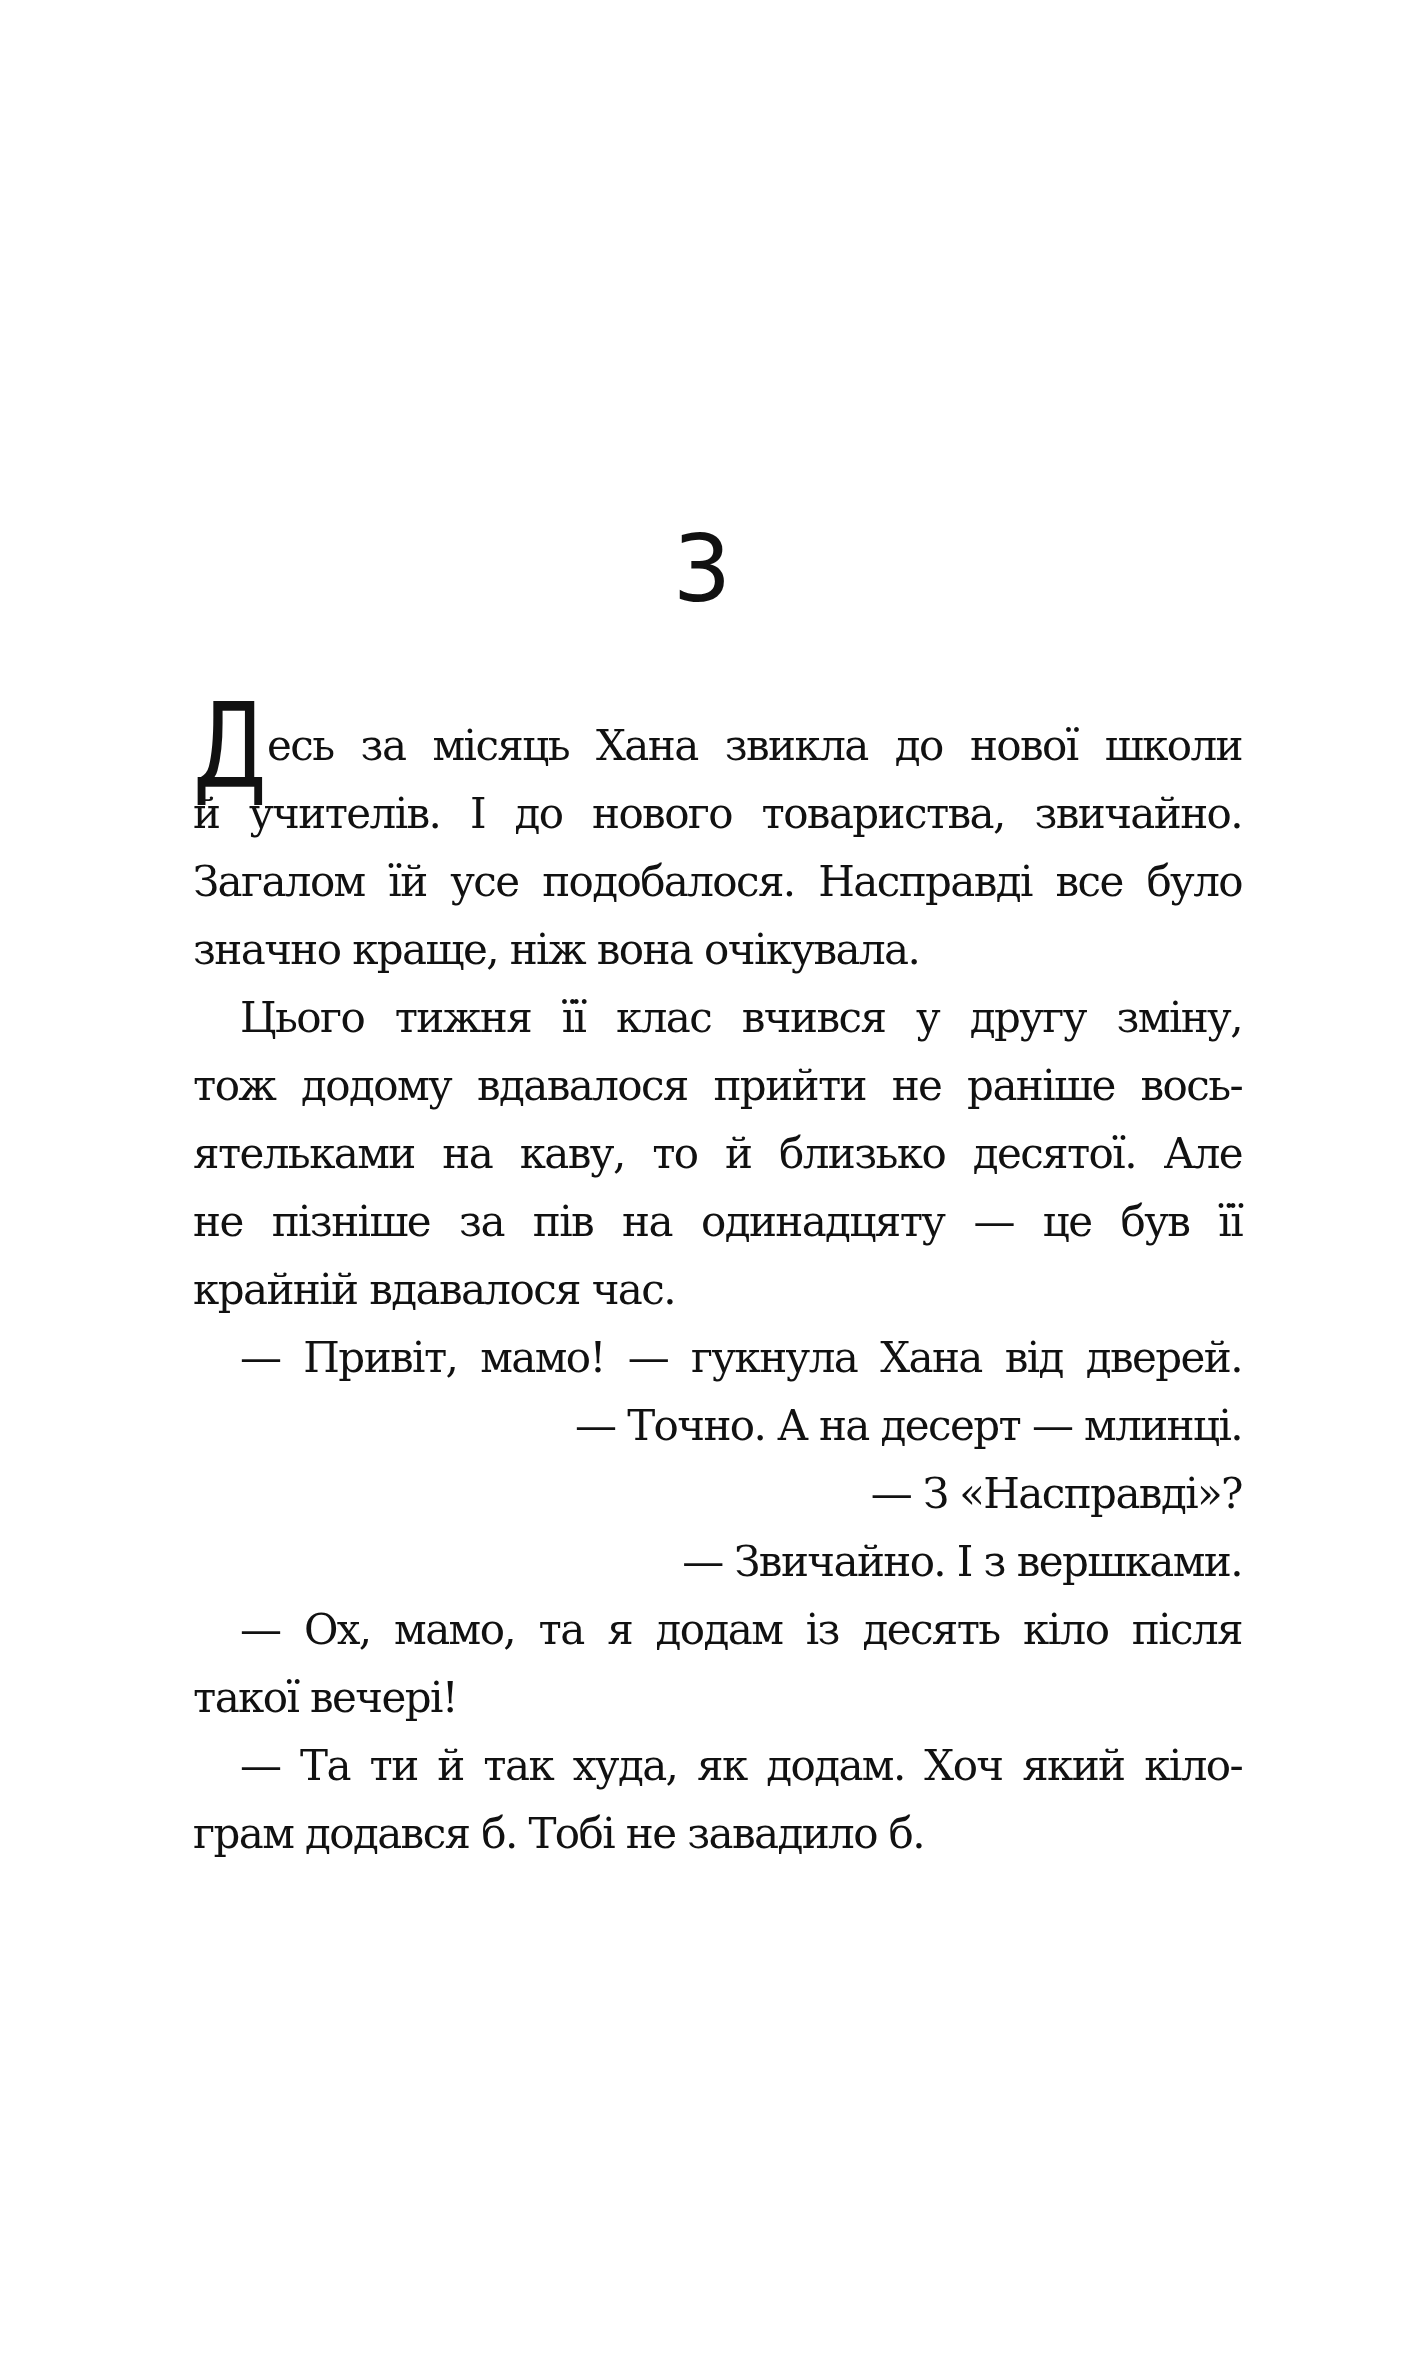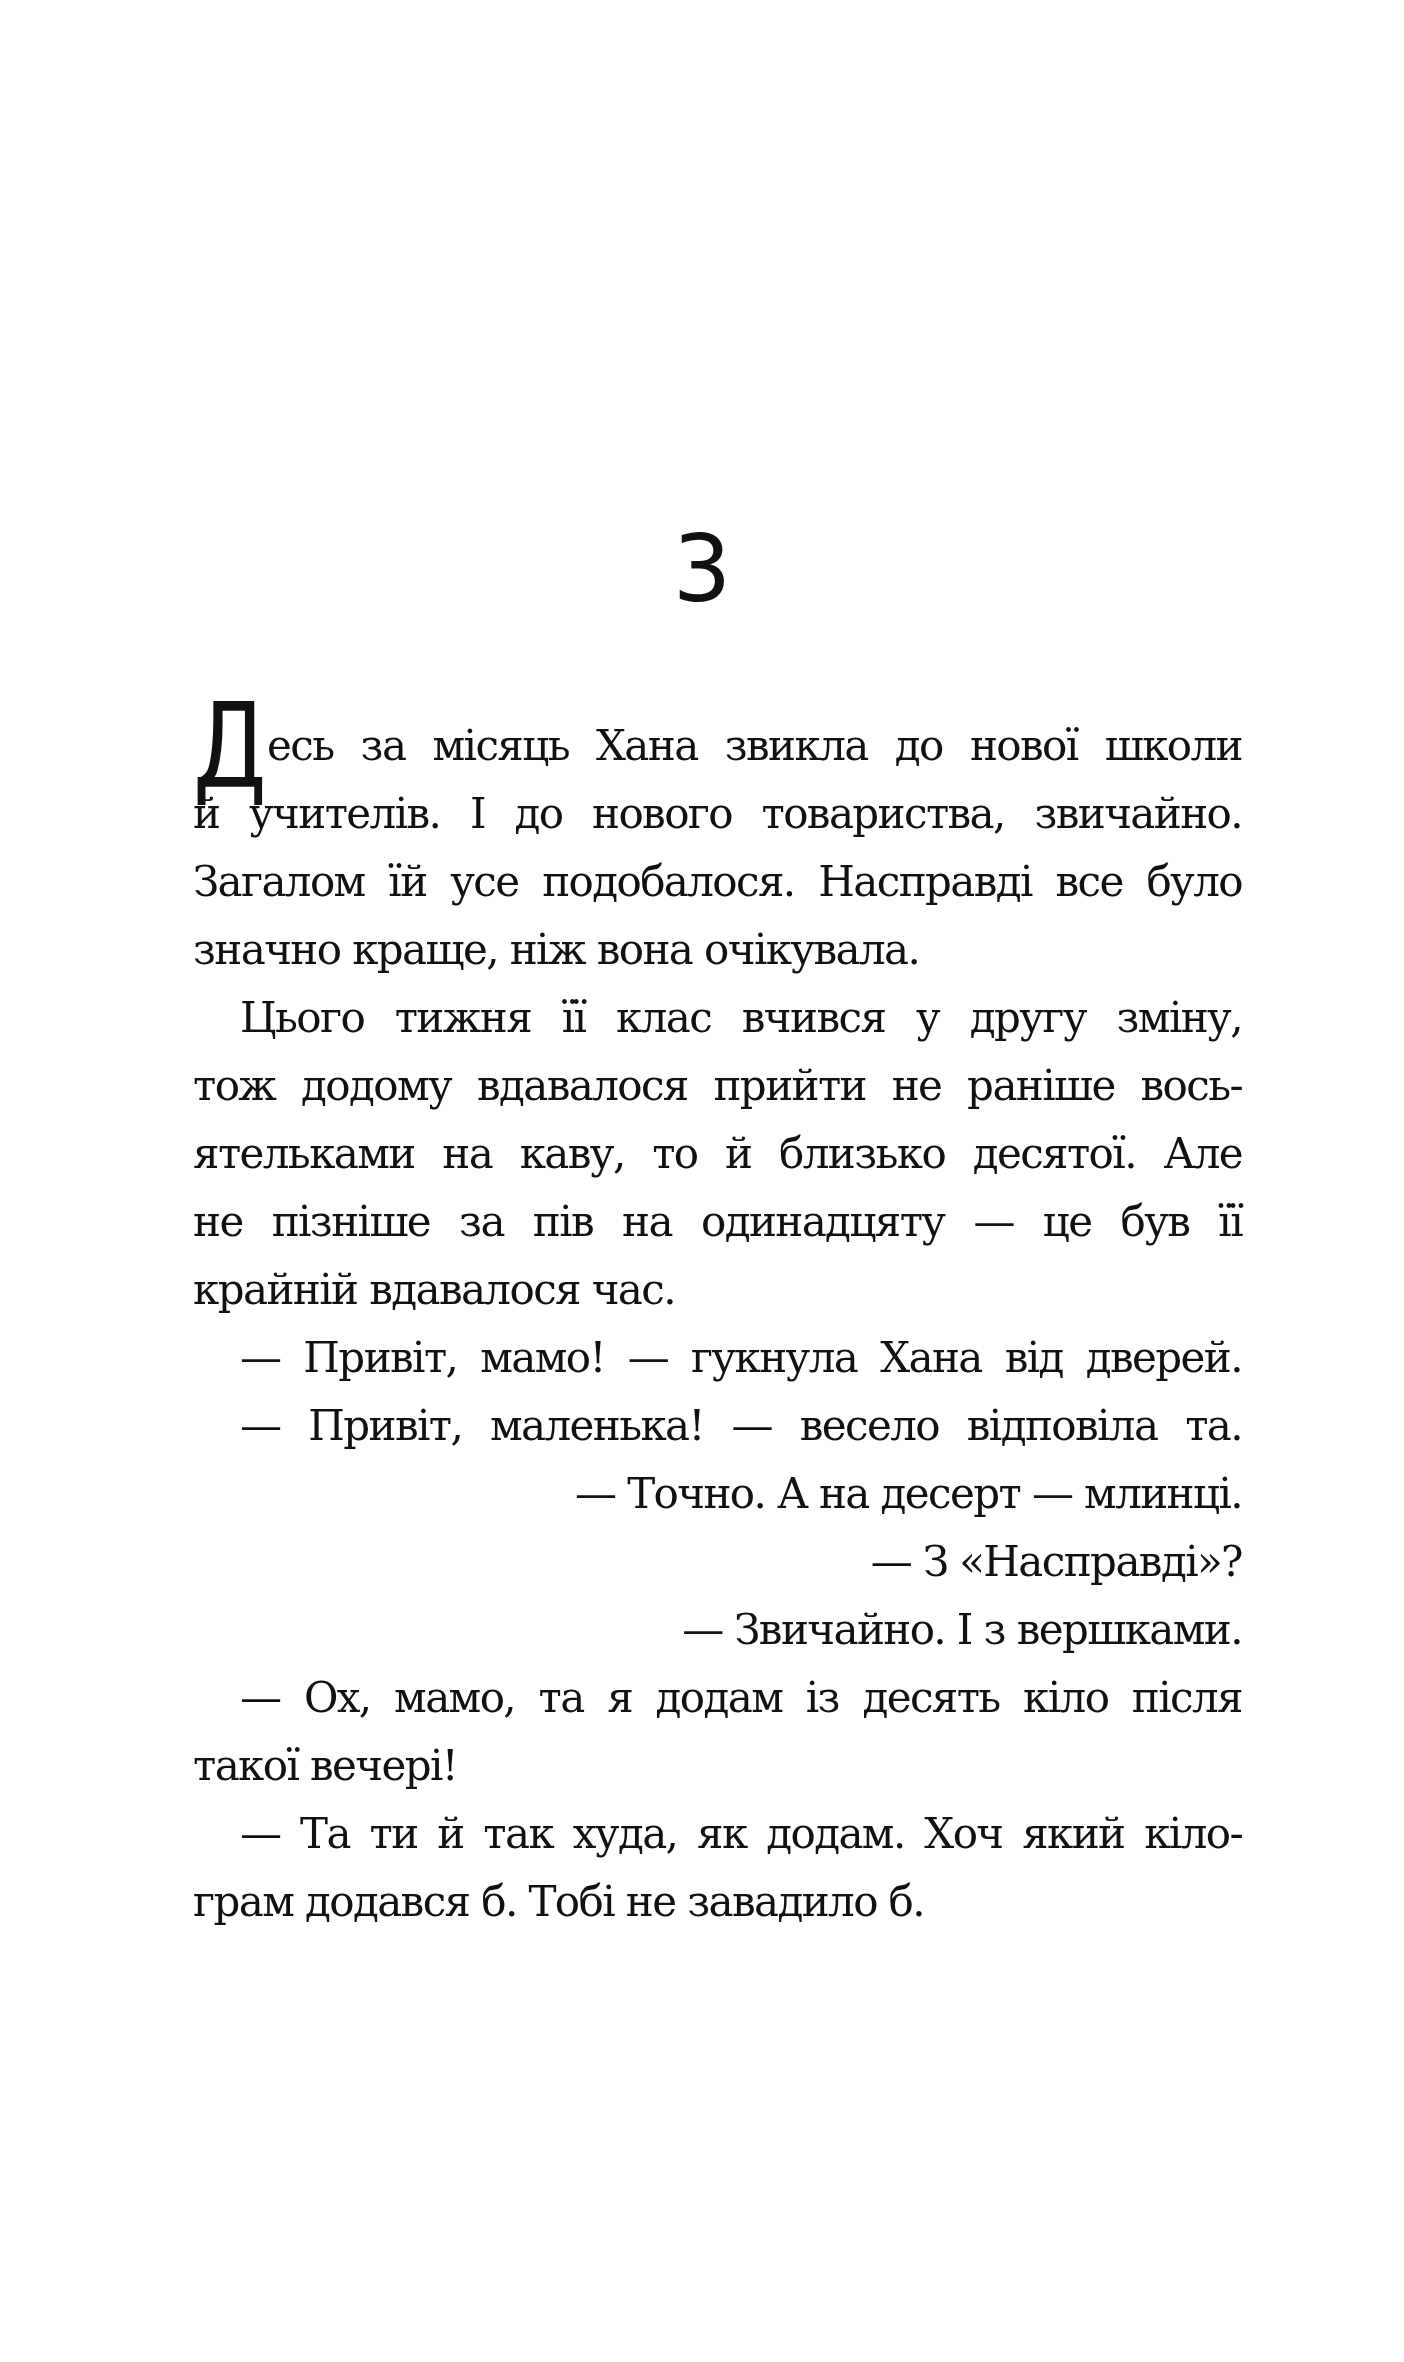--- a/index.html
+++ b/index.html
@@ -46,23 +46,20 @@
       <div class="line justify">тож додому вдавалося прийти не раніше вось-</div>
       <div class="line justify">ятельками на каву, то й близько десятої. Але</div>
       <div class="line justify">не пізніше за пів на одинадцяту — це був її</div>
       <div class="line">крайній вдавалося час.</div>
     </div>
 
     <div>
       <div class="line justify indent">— Привіт, мамо! — гукнула Хана від дверей.</div>
     </div>
     <div>
-      <div class="line justify indent">— Привіт, маленька! — весело відповіла та.</div>
-    </div>
-    <div>
       <div class="line indent">— Точно. А на десерт — млинці.</div>
     </div>
     <div>
       <div class="line indent">— З «Насправді»?</div>
     </div>
     <div>
       <div class="line indent">— Звичайно. І з вершками.</div>
     </div>
     <div>
       <div class="line justify indent">— Ох, мамо, та я додам із десять кіло після</div>

